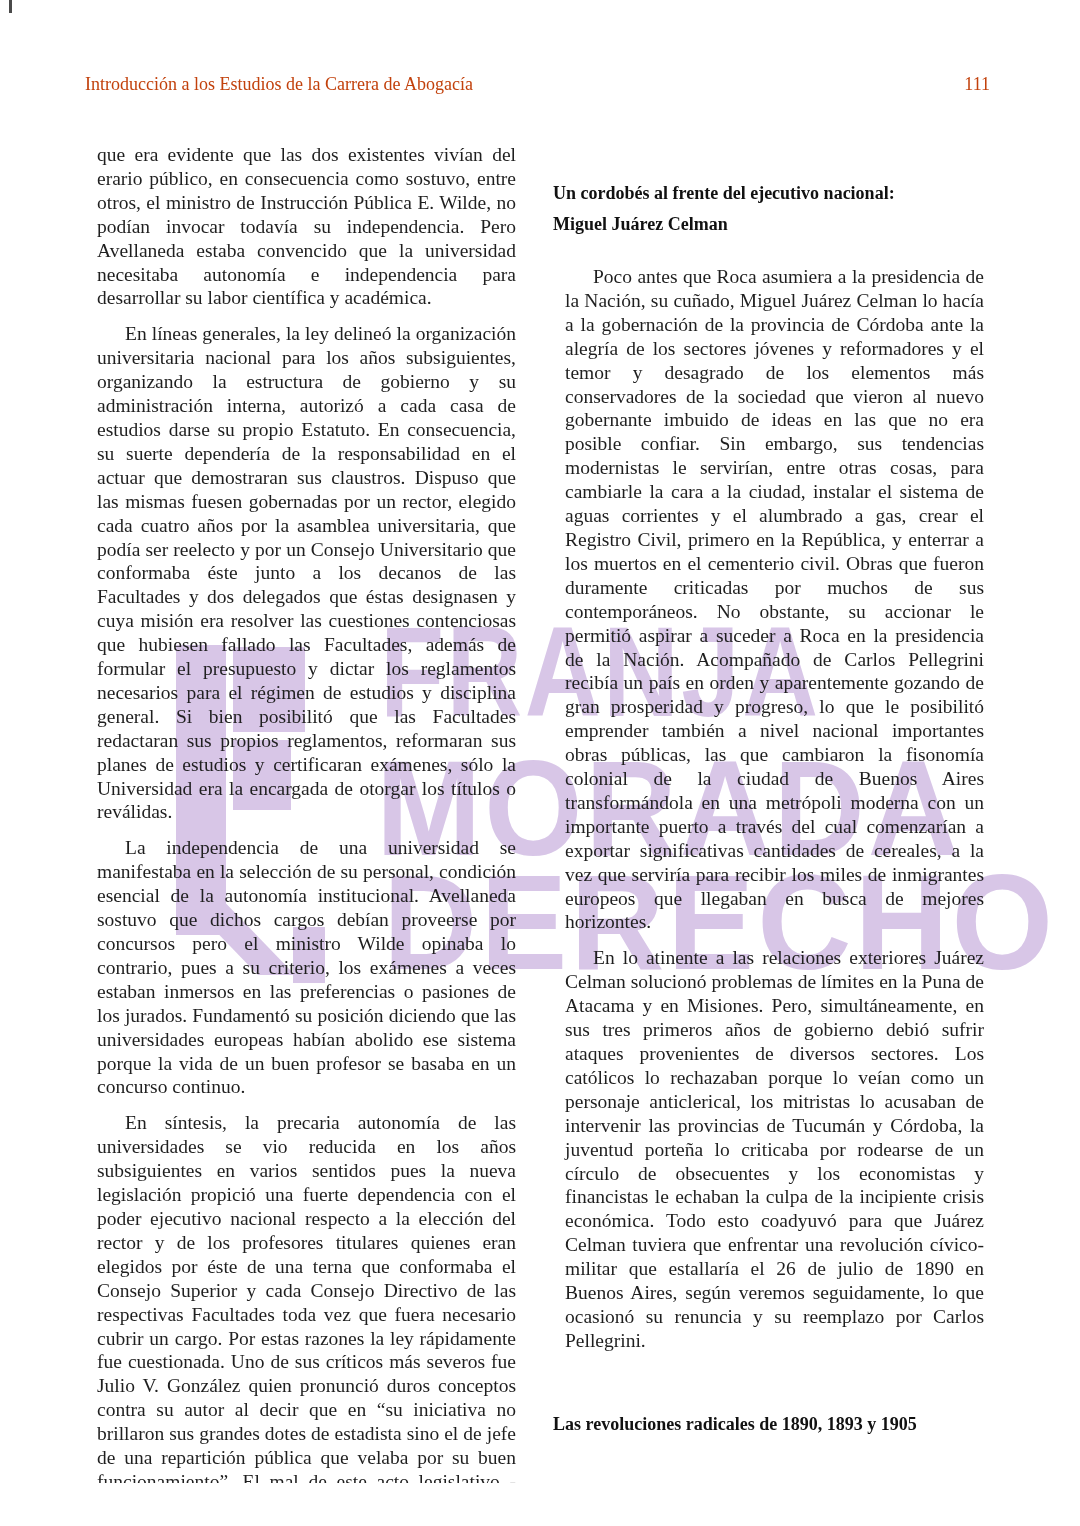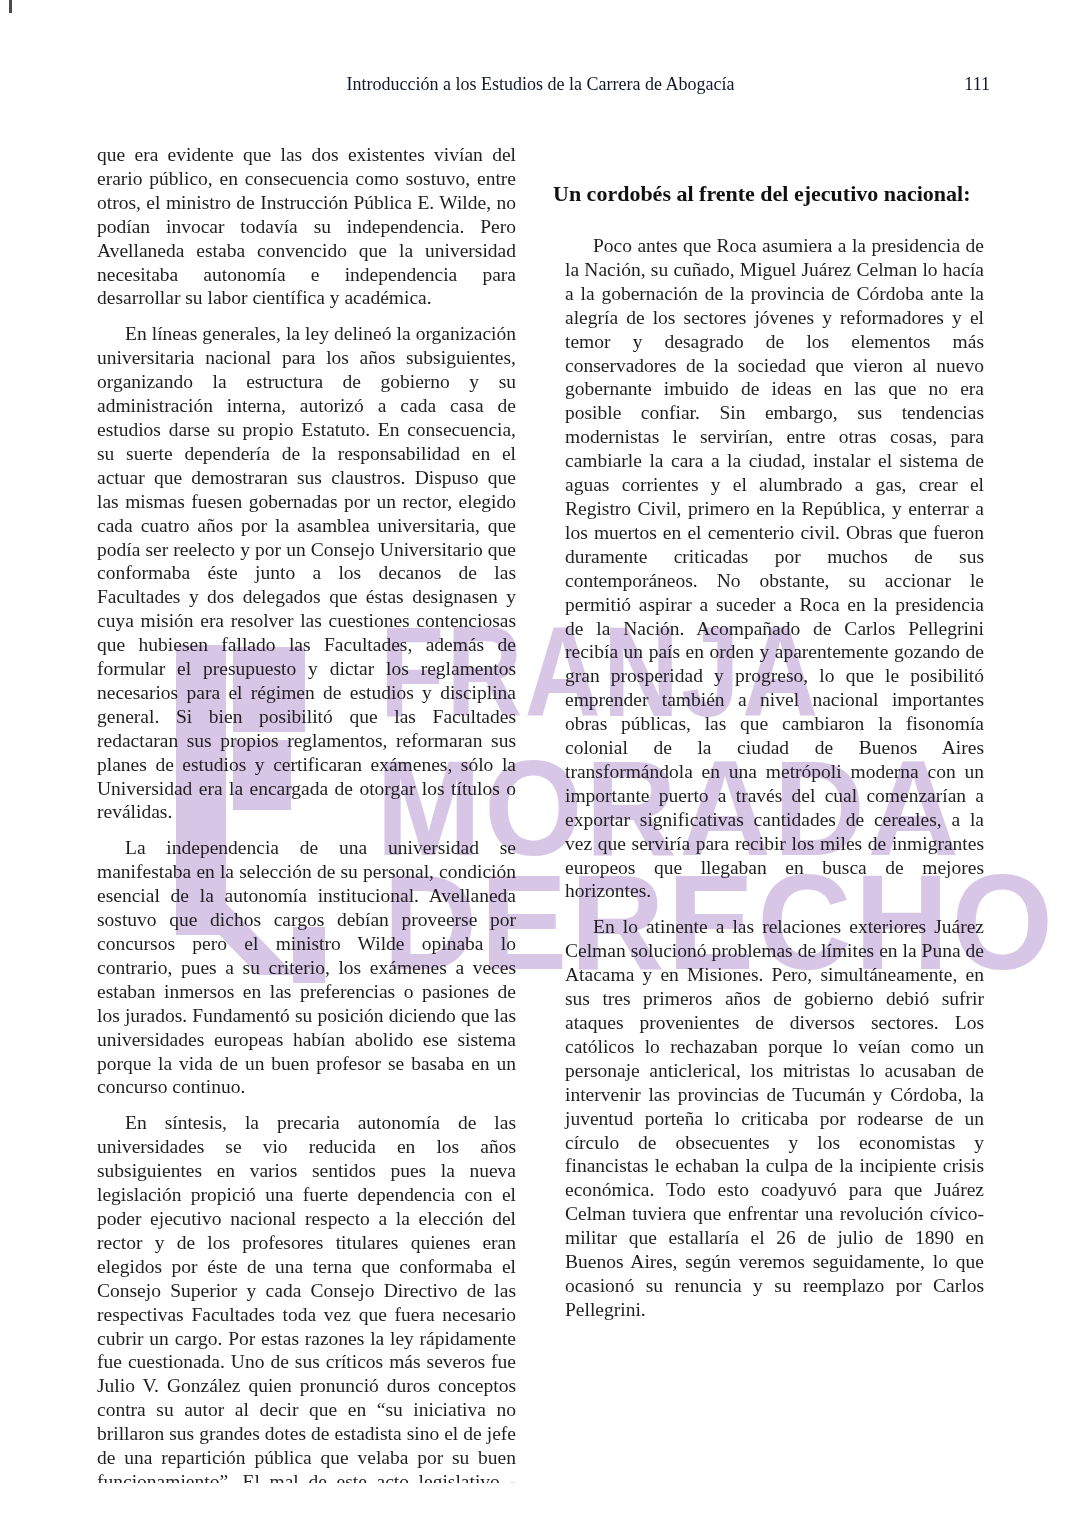--- a/index.html
+++ b/index.html
@@ -28,38 +28,38 @@
   }
   .wm-1{left:337px;top:608px;font-size:128px;letter-spacing:3px;transform:scaleX(.82);}
   .wm-2{left:333px;top:740px;font-size:136px;letter-spacing:3px;transform:scaleX(.93);}
   .wm-3{left:340px;top:854px;font-size:136px;letter-spacing:3px;transform:scaleX(.96);}
   .wm-logo{position:absolute;left:130px;top:645px;width:160px;height:340px;opacity:.42;}
   .wm-logo *{fill:#a379c7;}
 
   
   .running-header{
     position:absolute;left:85px;top:74px;width:911px;z-index:1;
-    text-align:center;font-size:18px;color:#0f172a;
+    font-size:18px;color:#c2410c;
   }
   .page-number{position:absolute;right:6px;top:0;font-size:18px;}
 
   
   .columns{
     position:absolute;left:85px;top:131px;width:911px;z-index:1;
     display:flex;gap:25px;
   }
   .col{
     width:443px;height:1352px;overflow:hidden;
     font-size:19.5px;line-height:23.9px;
     text-align:justify;color:#1f1f1f;
   }
   .col p{margin:12px;text-indent:28px;}
   .col p.noindent{text-indent:0;}
   .section-heading{
-    font-size:22px;line-height:31px;font-weight:bold;color:#111;
+    font-size:18px;line-height:31px;font-weight:bold;color:#111;
     margin:47px 0 25px 0;text-align:left;text-indent:0;
   }
   .section-heading .hl{display:block;}
   .section-heading.second{margin:56px 0 29px 0;}
 </style>
 </head>
 <body>
 
 <div class="page">
 
@@ -89,22 +89,24 @@
       <p class="noindent">que era evidente que las dos existentes vivían del erario público, en consecuencia como sostuvo, entre otros, el ministro de Instrucción Pública E. Wilde, no podían invocar todavía su independencia. Pero Avellaneda estaba convencido que la universidad necesitaba autonomía e independencia para desarrollar su labor científica y académica.</p>
       <p>En líneas generales, la ley delineó la organización universitaria nacional para los años subsiguientes, organizando la estructura de gobierno y su administración interna, autorizó a cada casa de estudios darse su propio Estatuto. En consecuencia, su suerte dependería de la responsabilidad en el actuar que demostraran sus claustros. Dispuso que las mismas fuesen gobernadas por un rector, elegido cada cuatro años por la asamblea universitaria, que podía ser reelecto y por un Consejo Universitario que conformaba éste junto a los decanos de las Facultades y dos delegados que éstas designasen y cuya misión era resolver las cuestiones contenciosas que hubiesen fallado las Facultades, además de formular el presupuesto y dictar los reglamentos necesarios para el régimen de estudios y disciplina general. Si bien posibilitó que las Facultades redactaran sus propios reglamentos, reformaran sus planes de estudios y certificaran exámenes, sólo la Universidad era la encargada de otorgar los títulos o reválidas.</p>
       <p>La independencia de una universidad se manifestaba en la selección de su personal, condición esencial de la autonomía institucional. Avellaneda sostuvo que dichos cargos debían proveerse por concursos pero el ministro Wilde opinaba lo contrario, pues a su criterio, los exámenes a veces estaban inmersos en las preferencias o pasiones de los jurados. Fundamentó su posición diciendo que las universidades europeas habían abolido ese sistema porque la vida de un buen profesor se basaba en un concurso continuo.</p>
       <p>En síntesis, la precaria autonomía de las universidades se vio reducida en los años subsiguientes en varios sentidos pues la nueva legislación propició una fuerte dependencia con el poder ejecutivo nacional respecto a la elección del rector y de los profesores titulares quienes eran elegidos por éste de una terna que conformaba el Consejo Superior y cada Consejo Directivo de las respectivas Facultades toda vez que fuera necesario cubrir un cargo. Por estas razones la ley rápidamente fue cuestionada. Uno de sus críticos más severos fue Julio V. González quien pronunció duros conceptos contra su autor al decir que en “su iniciativa no brillaron sus grandes dotes de estadista sino el de jefe de una repartición pública que velaba por su buen funcionamiento”. El mal de este acto legislativo -sostenía el crítico- estaba en haber dictado, con el mero propósito de organizar un departamento del Estado, una ley dirigida por gravitación de los hechos a solucionar un fundamental problema institucional. Varios proyectos se introduje-</p>
     </div>
 
     <div class="col">
 
       <h2 class="section-heading">
         <span class="hl">Un cordobés al frente del ejecutivo nacional:</span>
+        <span class="hl">Miguel Juárez Celman</span>
       </h2>
 
       <p>Poco antes que Roca asumiera a la presidencia de la Nación, su cuñado, Miguel Juárez Celman lo hacía a la gobernación de la provincia de Córdoba ante la alegría de los sectores jóvenes y reformadores y el temor y desagrado de los elementos más conservadores de la sociedad que vieron al nuevo gobernante imbuido de ideas en las que no era posible confiar. Sin embargo, sus tendencias modernistas le servirían, entre otras cosas, para cambiarle la cara a la ciudad, instalar el sistema de aguas corrientes y el alumbrado a gas, crear el Registro Civil, primero en la República, y enterrar a los muertos en el cementerio civil. Obras que fueron duramente criticadas por muchos de sus contemporáneos. No obstante, su accionar le permitió aspirar a suceder a Roca en la presidencia de la Nación. Acompañado de Carlos Pellegrini recibía un país en orden y aparentemente gozando de gran prosperidad y progreso, lo que le posibilitó emprender también a nivel nacional importantes obras públicas, las que cambiaron la fisonomía colonial de la ciudad de Buenos Aires transformándola en una metrópoli moderna con un importante puerto a través del cual comenzarían a exportar significativas cantidades de cereales, a la vez que serviría para recibir los miles de inmigrantes europeos que llegaban en busca de mejores horizontes.</p>
       <p>En lo atinente a las relaciones exteriores Juárez Celman solucionó problemas de límites en la Puna de Atacama y en Misiones. Pero, simultáneamente, en sus tres primeros años de gobierno debió sufrir ataques provenientes de diversos sectores. Los católicos lo rechazaban porque lo veían como un personaje anticlerical, los mitristas lo acusaban de intervenir las provincias de Tucumán y Córdoba, la juventud porteña lo criticaba por rodearse de un círculo de obsecuentes y los economistas y financistas le echaban la culpa de la incipiente crisis económica. Todo esto coadyuvó para que Juárez Celman tuviera que enfrentar una revolución cívico-militar que estallaría el 26 de julio de 1890 en Buenos Aires, según veremos seguidamente, lo que ocasionó su renuncia y su reemplazo por Carlos Pellegrini.</p>
 
+      <h2 class="section-heading second">Las revoluciones radicales de 1890, 1893 y 1905</h2>
 
     </div>
 
   </div>
 </div>
 
 </body></html>

